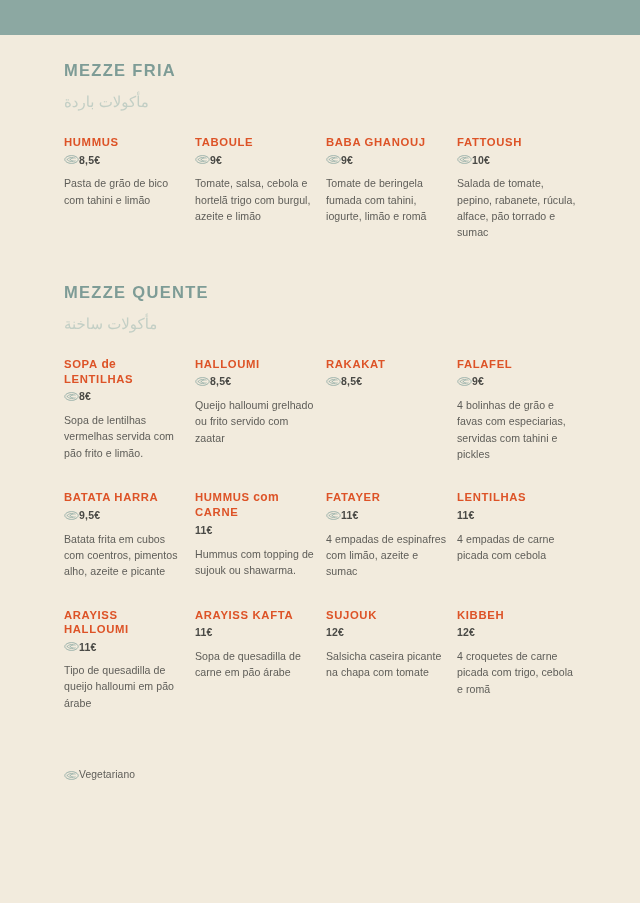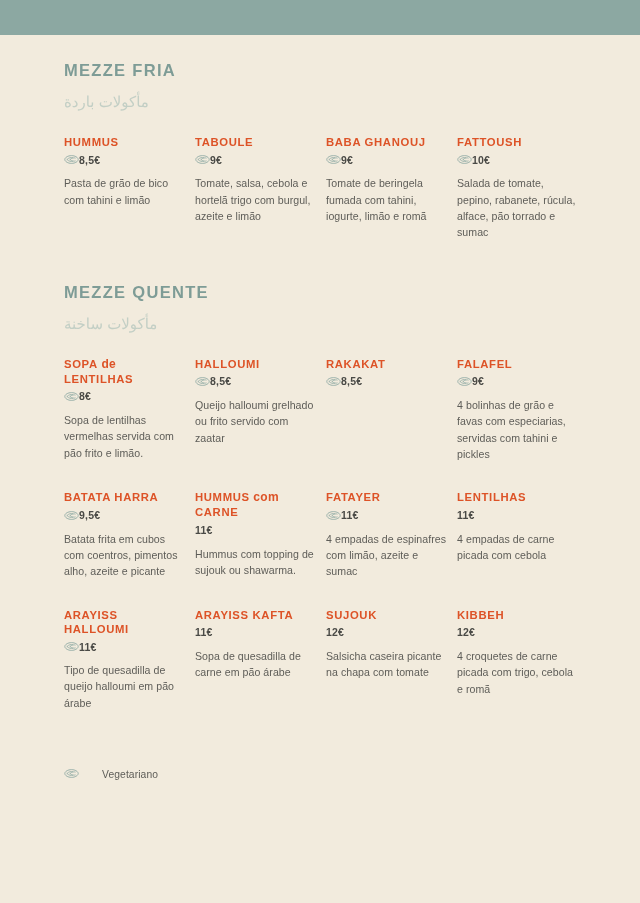--- a/index.html
+++ b/index.html
@@ -95,22 +95,22 @@
   .item-desc {
     font-size: 10.6px;
     line-height: 1.55;
     color: #5E5D58;
     letter-spacing: 0.05px;
   }
 
   
   .legend {
     display: flex;
-    align-items: flex-start;
-    gap: 23px;
+    align-items: flex-end;
+    gap: 0;
   }
   .legend-label {
     font-size: 10.3px;
     color: #5E5D58;
     letter-spacing: 0.1px;
   }
 
   
   .sec-gap-1 { height: 26px; }
   .sec-gap-2 { height: 42px; }

